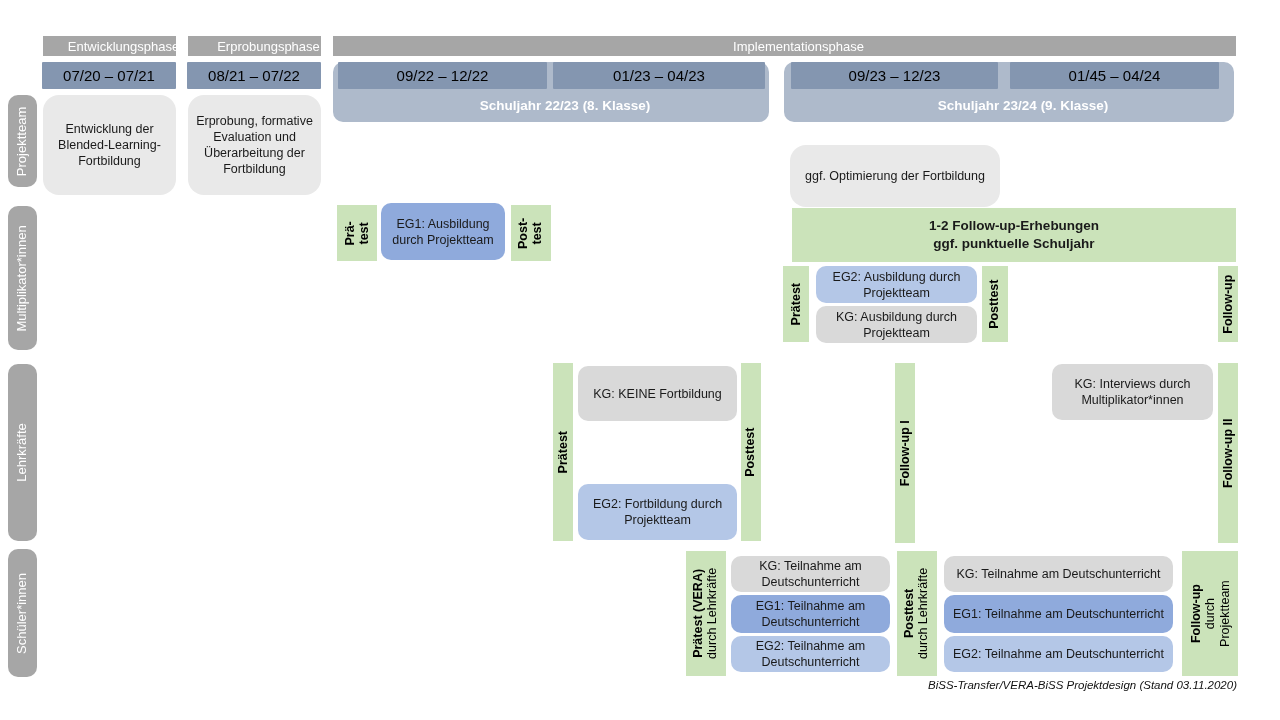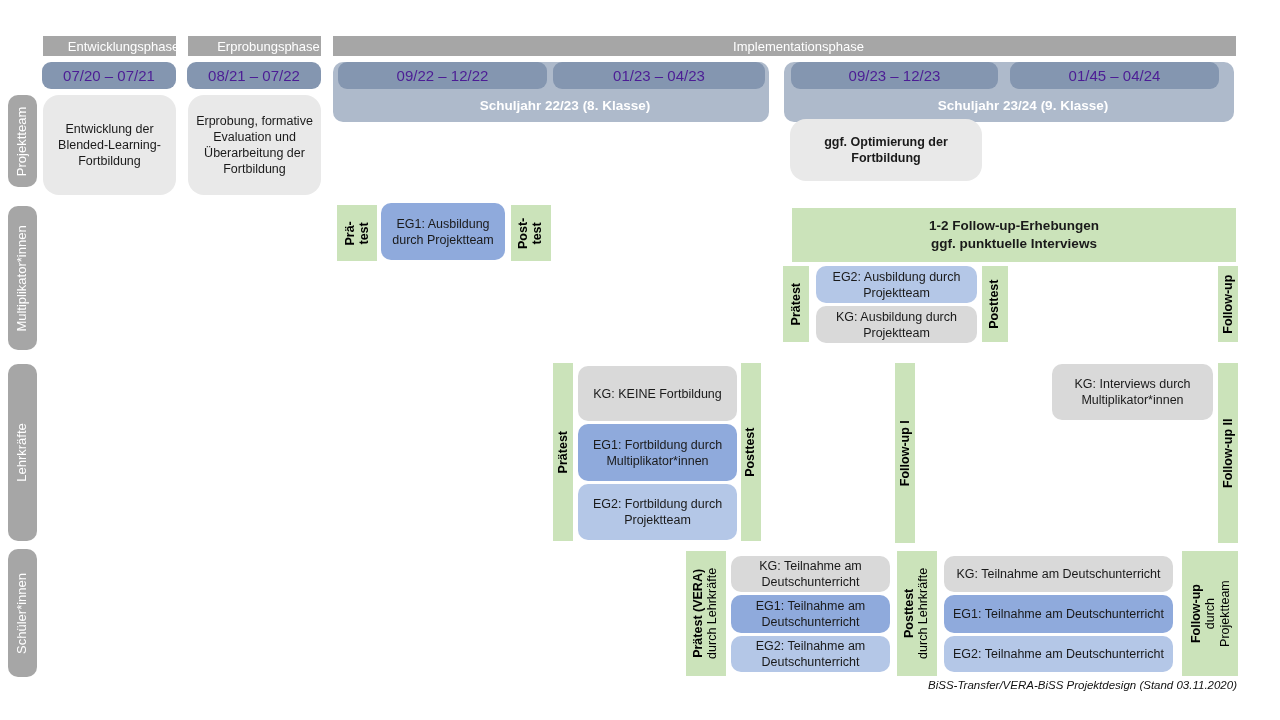--- a/index.html
+++ b/index.html
@@ -8,21 +8,21 @@
     font-family:"Liberation Sans", sans-serif;color:#1a1a1a;
   }
   .abs{position:absolute;box-sizing:border-box;}
   
   .phase-bar{
     background:var(--phase_gray);color:#fff;font-size:13px;
     display:flex;align-items:center;justify-content:center;padding-left:28px;
   }
   
   .date-bar{
-    background:var(--date_blue);color:#4c1d95;font-size:15px;border-radius:9px;
+    background:var(--date_blue);color:#000000;font-size:15px;border-radius:1px;
     display:flex;align-items:center;justify-content:center;
   }
   
   .year-container{background:var(--container_blue);border-radius:10px;}
   .year-label{
     position:absolute;left:0;right:0;top:27px;height:33px;
     display:flex;align-items:center;justify-content:center;
     color:#fff;font-weight:bold;font-size:13.5px;padding-left:28px;
   }
   
@@ -88,57 +88,56 @@
   </div>
   <div class="abs row-label vwrap" style="left:8px;top:364px;width:29px;height:177px;">
     <div class="vrot">Lehrkräfte</div>
   </div>
   <div class="abs row-label vwrap" style="left:8px;top:549px;width:29px;height:128px;">
     <div class="vrot">Schüler*innen</div>
   </div>
 
   <div class="abs box box-lgray" style="left:43px;top:95px;width:133px;height:100px;">Entwicklung der Blended-Learning-Fortbildung</div>
   <div class="abs box box-lgray" style="left:188px;top:95px;width:133px;height:100px;">Erprobung, formative Evaluation und Überarbeitung der Fortbildung</div>
-  <div class="abs box box-lgray" style="left:790px;top:119px;width:192px;height:62px;font-weight:bold;">ggf. Optimierung der Fortbildung</div>
+  <div class="abs box box-lgray" style="left:790px;top:145px;width:210px;height:62px;">ggf. Optimierung der Fortbildung</div>
 
   <div class="abs green vwrap" style="left:337px;top:205px;width:40px;height:56px;">
     <div class="vrot">
       <span class="vline">Prä-</span>
       <span class="vline">test</span>
     </div>
   </div>
   <div class="abs box box-mblue" style="left:381px;top:203px;width:124px;height:57px;">EG1: Ausbildung durch Projektteam</div>
   <div class="abs green vwrap" style="left:511px;top:205px;width:40px;height:56px;">
     <div class="vrot">
       <span class="vline">Post-</span>
       <span class="vline">test</span>
     </div>
   </div>
 
   <div class="abs green green-box" style="left:792px;top:208px;width:444px;height:54px;">
     <span>1-2 Follow-up-Erhebungen</span>
-    <span>ggf. punktuelle Interviews</span>
+    <span>ggf. punktuelle Schuljahr</span>
   </div>
   <div class="abs green vwrap" style="left:783px;top:266px;width:26px;height:76px;">
     <div class="vrot">Prätest</div>
   </div>
   <div class="abs box box-lblue" style="left:816px;top:266px;width:161px;height:37px;">EG2: Ausbildung durch Projektteam</div>
   <div class="abs box box-gray" style="left:816px;top:306px;width:161px;height:37px;">KG: Ausbildung durch Projektteam</div>
   <div class="abs green vwrap" style="left:982px;top:266px;width:26px;height:76px;">
     <div class="vrot">Posttest</div>
   </div>
   <div class="abs green vwrap" style="left:1218px;top:266px;width:20px;height:76px;">
     <div class="vrot">Follow-up</div>
   </div>
 
   <div class="abs green vwrap" style="left:553px;top:363px;width:20px;height:178px;">
     <div class="vrot">Prätest</div>
   </div>
   <div class="abs box box-gray" style="left:578px;top:366px;width:159px;height:55px;">KG: KEINE Fortbildung</div>
-  <div class="abs box box-mblue" style="left:578px;top:424px;width:159px;height:57px;">EG1: Fortbildung durch Multiplikator*innen</div>
   <div class="abs box box-lblue" style="left:578px;top:484px;width:159px;height:56px;">EG2: Fortbildung durch Projektteam</div>
   <div class="abs green vwrap" style="left:741px;top:363px;width:20px;height:178px;">
     <div class="vrot">Posttest</div>
   </div>
   <div class="abs green vwrap" style="left:895px;top:363px;width:20px;height:180px;">
     <div class="vrot">Follow-up I</div>
   </div>
   <div class="abs box box-gray" style="left:1052px;top:364px;width:161px;height:56px;">KG: Interviews durch Multiplikator*innen</div>
   <div class="abs green vwrap" style="left:1218px;top:363px;width:20px;height:180px;">
     <div class="vrot">Follow-up II</div>

